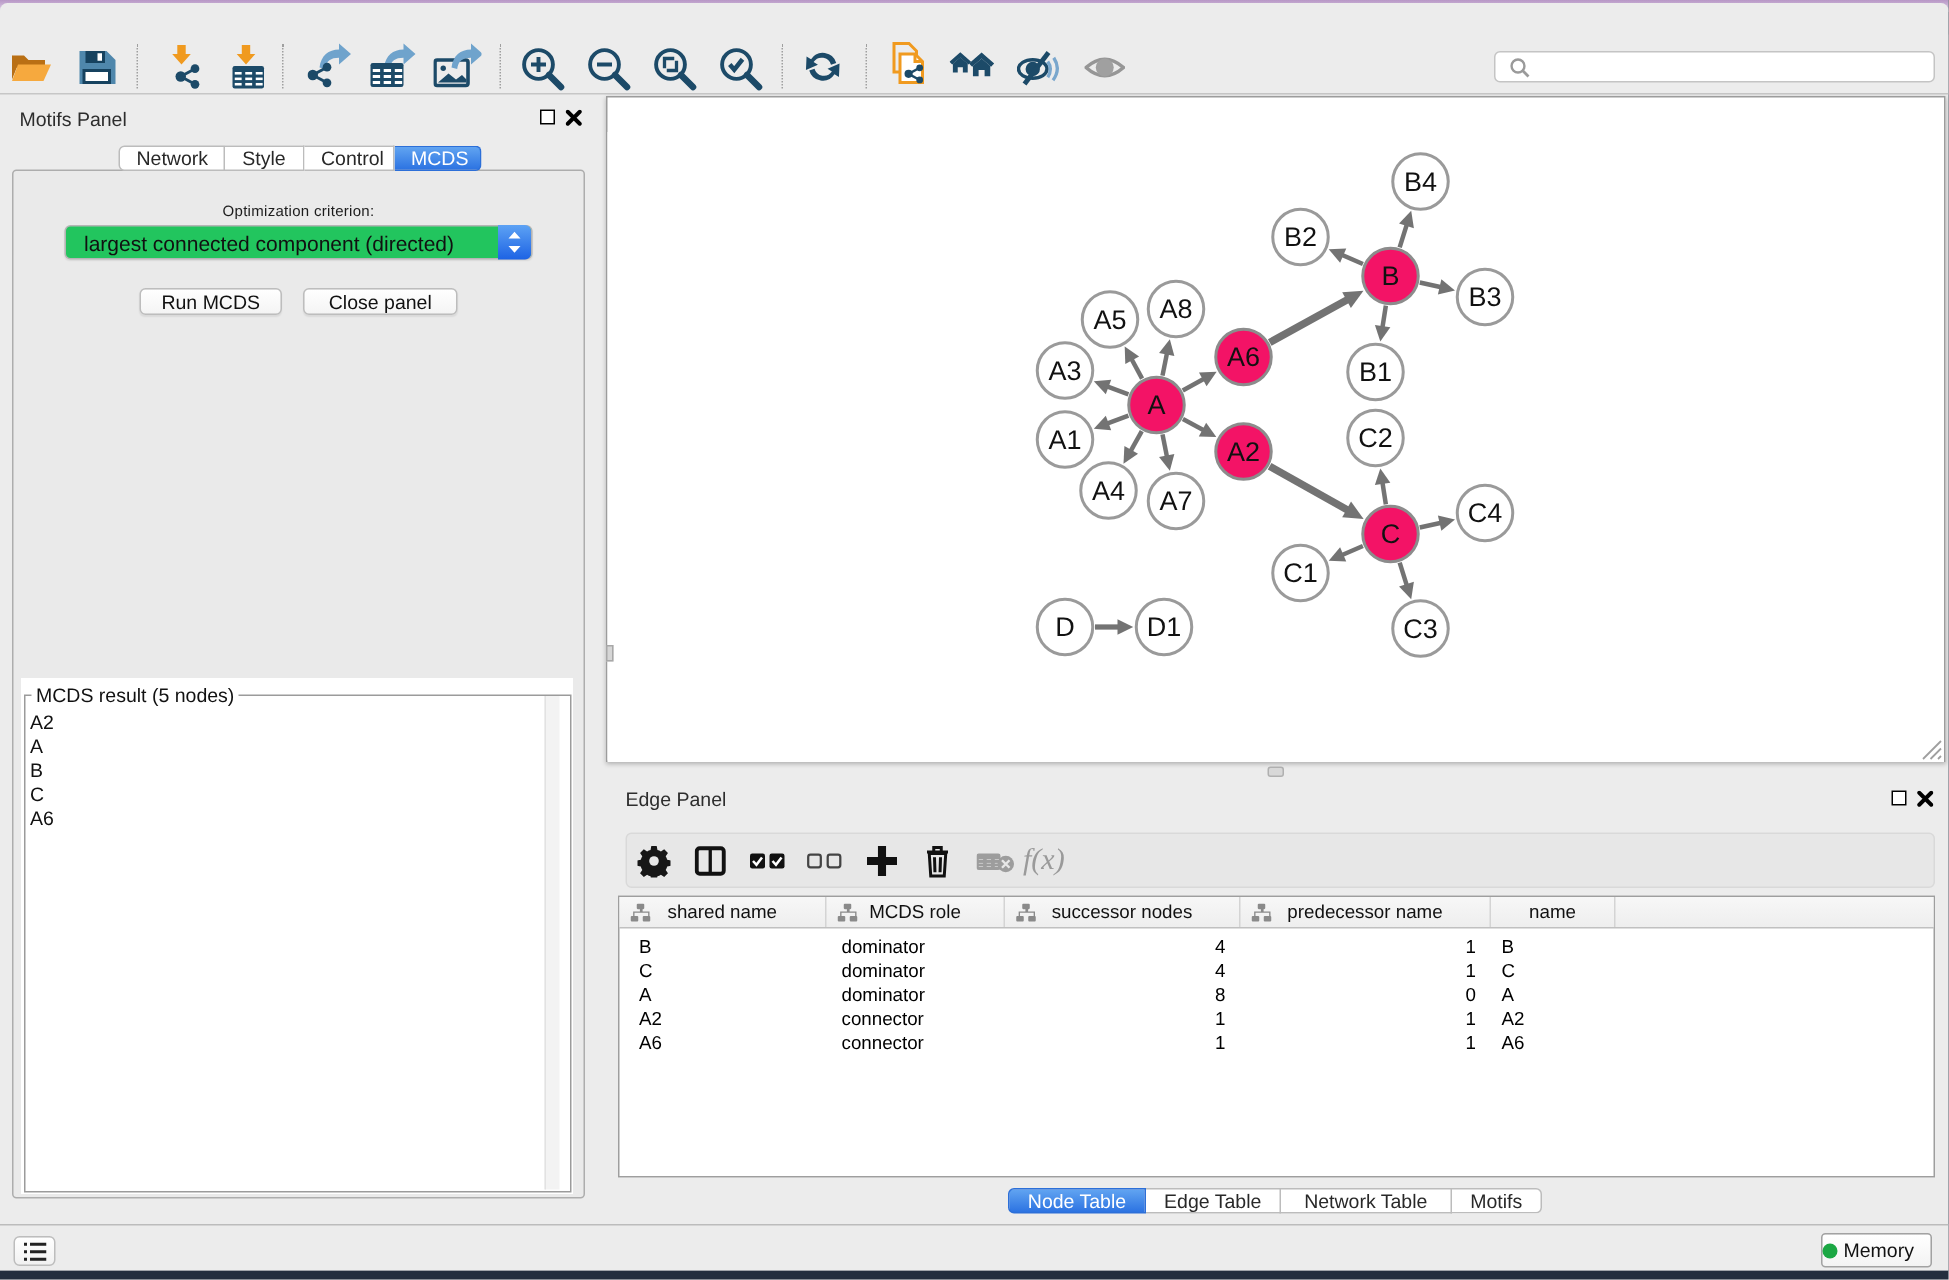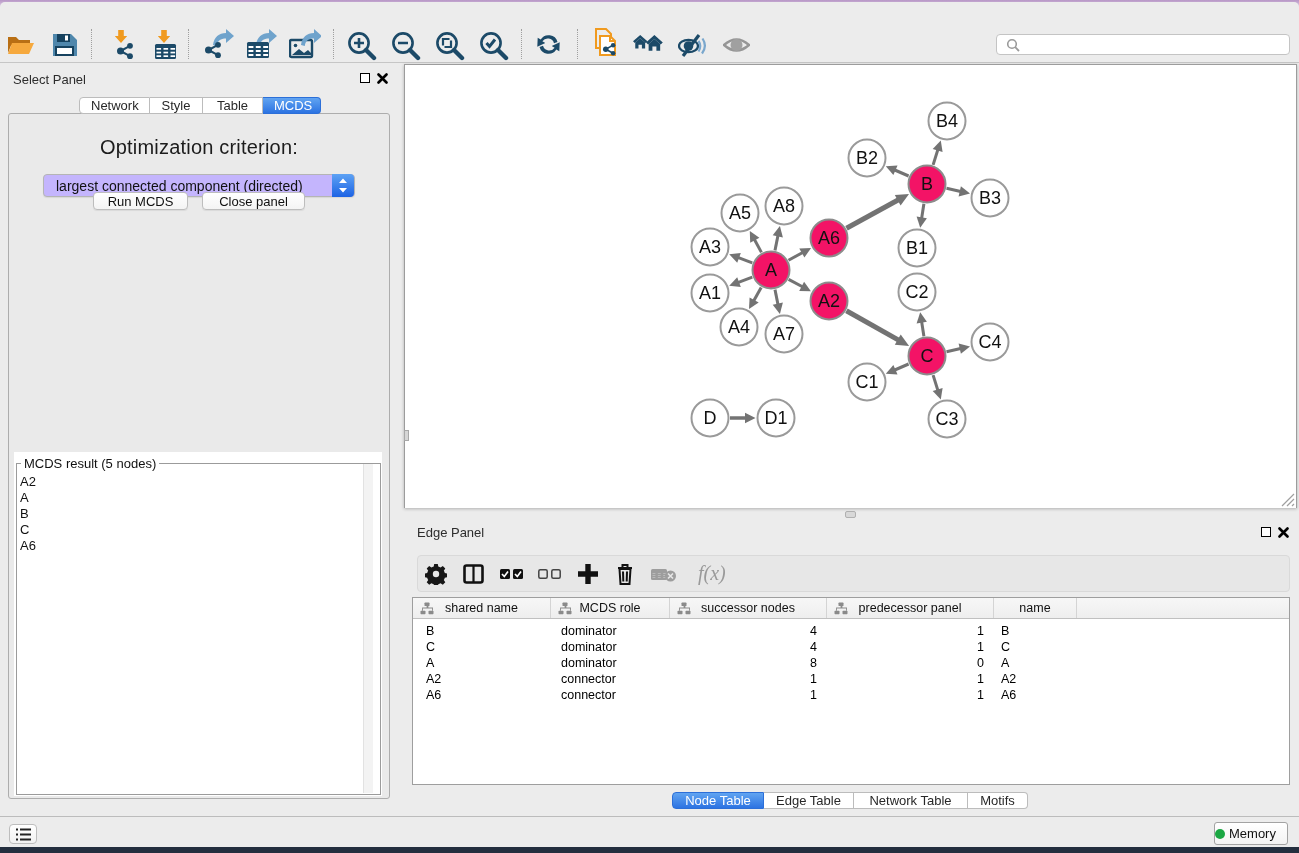--- a/index.html
+++ b/index.html
@@ -16,22 +16,22 @@
 #searchbox { left:996px; top:11px; width:294px; height:21px; background:#fff; border:1px solid #c4c4c4; border-radius:4px; }
 
 #cpanel-head { left:0; top:61px; width:391px; height:32px; }
 #cpanel-title { left:13px; top:9px; font-size:13px; color:#2d2d2d; }
 #cp-border { left:8px; top:111px; width:382px; height:686px; border:1px solid #adadad; border-radius:3px; background:#eaeaea; }
 .tabrow { position:absolute; display:flex;align-items:flex-end; }
 .tab { height:17px; line-height:16px; font-size:13px; color:#282828; background:#fff; border:1px solid #bcbcbc; border-left:none; padding:0 11px; text-align:center; }
 .tab.first { border-left:1px solid #bcbcbc; border-radius:4px 0 0 4px; }
 .tab.last { border-radius:0 4px 4px 0; }
 .tab.sel { background:linear-gradient(#61a4f1,#2c73e2); color:#fff; border-color:#2c6fd8; }
-#opt-label { left:9px; top:134px; width:380px; text-align:center; font-size:20px; letter-spacing:0.2px; color:#1c1c1c; }
-#combo { left:43px; top:172px; width:312px; height:23px; background:#c4b5fd; border:1px solid #b5b5b5; border-radius:4px; box-shadow:0 1px 1px rgba(0,0,0,.08); }
+#opt-label { left:9px; top:134px; width:380px; text-align:center; font-size:10px; letter-spacing:0.2px; color:#1c1c1c; }
+#combo { left:43px; top:148px; width:312px; height:23px; background:#22c55e; border:1px solid #b5b5b5; border-radius:4px; box-shadow:0 1px 1px rgba(0,0,0,.08); }
 #combo-text { position:absolute; left:12px; top:3px; font-size:14px; color:#111; }
 #combo-btn { position:absolute; right:0; top:-1px; width:22px; height:23px; border-radius:0 4px 4px 0; background:linear-gradient(#5da2f4,#1d63e4); }
 .btn { position:absolute; height:18px; background:linear-gradient(#ffffff,#f4f4f4); border:1px solid #bdbdbd; border-radius:4px; font-size:13px; color:#111; text-align:center; line-height:17px; box-shadow:0 1px 1px rgba(0,0,0,.07); }
 
 #mcds-white { left:14px; top:450px; width:368px; height:344px; background:#fff; }
 #mcds-border { left:16px; top:461px; width:365px; height:332px; border:1px solid #9b9b9b; }
 #mcds-title { left:21px; top:454px; background:#fff; padding:0 3px; font-size:13px; color:#111; }
 #mcds-list { left:20px; top:472px; font-size:13px; color:#111; line-height:16px; }
 #mcds-scroll { left:363px; top:462px; width:10px; height:329px; background:#f3f3f3; border-left:1px solid #e2e2e2; }
 
@@ -199,31 +199,31 @@
     <div class="tsep" style="left:521px"></div>
     <div class="tsep" style="left:577px"></div>
     <div class="abs" id="searchbox">
         <svg class="abs" style="left:9px;top:3px" width="15" height="15" viewBox="0 0 15 15">
           <circle cx="6" cy="6" r="4.3" fill="none" stroke="#9a9a9a" stroke-width="1.6"></circle>
           <line x1="9.2" y1="9.2" x2="13" y2="13" stroke="#9a9a9a" stroke-width="1.8"></line>
         </svg>
       </div>
   </div>
   <div class="abs" id="cpanel-head">
-    <div class="abs" id="cpanel-title">Select Panel</div>
+    <div class="abs" id="cpanel-title">Motifs Panel</div>
     <div class="abs" style="left:360px;top:10px;width:10px;height:10px;border:1.6px solid #000;background:#fff;"></div>
       <svg class="abs" style="left:377px;top:10px" width="11" height="11" viewBox="0 0 11 11">
         <path d="M1.5 1.5 L9.5 9.5 M9.5 1.5 L1.5 9.5" stroke="#000" stroke-width="2.6" stroke-linecap="round"></path>
       </svg>
   </div>
   <div class="abs" id="cp-border"></div>
   <div class="tabrow" style="left:79px; top:95px;">
     <div class="tab first" style="width:71px">Network</div>
     <div class="tab" style="width:53px">Style</div>
-    <div class="tab" style="width:60px">Table</div>
+    <div class="tab" style="width:60px">Control</div>
     <div class="tab sel last" style="width:58px">MCDS</div>
   </div>
   <div class="abs" id="opt-label">Optimization criterion:</div>
   <div class="abs" id="combo">
     <div id="combo-text">largest connected component (directed)</div>
     <div id="combo-btn">
         <svg class="abs" style="left:5px;top:3px" width="12" height="17" viewBox="0 0 12 17">
           <path d="M2 6 L6 1.5 L10 6 z M2 11 L6 15.5 L10 11 z" fill="#fff"></path>
         </svg>
       </div>
@@ -384,28 +384,28 @@
           <rect x="1.5" y="6.3" width="2.9" height="0.3" fill="#fff"></rect>
           <rect x="6.8" y="6.3" width="2.9" height="0.3" fill="#fff"></rect>
           <rect x="12.2" y="6.3" width="2.9" height="0.3" fill="#fff"></rect>
           <rect x="1.5" y="8.7" width="2.9" height="0.3" fill="#fff"></rect>
           <rect x="6.8" y="8.7" width="2.9" height="0.3" fill="#fff"></rect>
           <rect x="12.2" y="8.7" width="2.9" height="0.3" fill="#fff"></rect>
         </g>
         <circle cx="19.5" cy="8" r="5.5" fill="#9d9d9d"></circle>
         <path d="M17 5.5 l5 5 M22 5.5 l-5 5" stroke="#e7e7e7" stroke-width="1.6"></path>
       </svg>
-<div class="abs" style="left:280px;top:6px;font-family:'Liberation Serif',serif;font-style:italic;font-size:20px;color:#9a9a9a;">f(x)</div>
+<div class="abs" style="left:264px;top:6px;font-family:'Liberation Serif',serif;font-style:italic;font-size:20px;color:#9a9a9a;">f(x)</div>
     </div>
   <div class="abs" id="tablebox">
     <div id="thead">
       <div class="th" style="left:0; width:138px;">shared name</div>
       <div class="th" style="left:138px; width:119px;">MCDS role</div>
       <div class="th" style="left:257px; width:157px;">successor nodes</div>
-      <div class="th" style="left:414px; width:167px;">predecessor panel</div>
+      <div class="th" style="left:414px; width:167px;">predecessor name</div>
       <div class="th" style="left:581px; width:83px;">name</div>
       <svg class="abs" style="left:7px;top:4px" width="14" height="13" viewBox="0 0 14 13">
 <g fill="#8a8a8a">
             <rect x="4.5" y="0.5" width="5" height="3.6" rx="0.7"></rect>
 <rect x="0.5" y="8.7" width="5" height="3.6" rx="0.7"></rect>
             <rect x="8.5" y="8.7" width="5" height="3.6" rx="0.7"></rect>
 <path d="M6.6 4 h0.9 v2.5 h-4.5 v2.3 h-0.9 v-3.2 h4.5 z M7.5 4 v2.5 h4.6 v2.3 h0.9 v-3.2 h-4.6 v-1.6 z" fill="#8a8a8a"></path>
           </g>
         </svg>
         <svg class="abs" style="left:145px;top:4px" width="14" height="13" viewBox="0 0 14 13">

